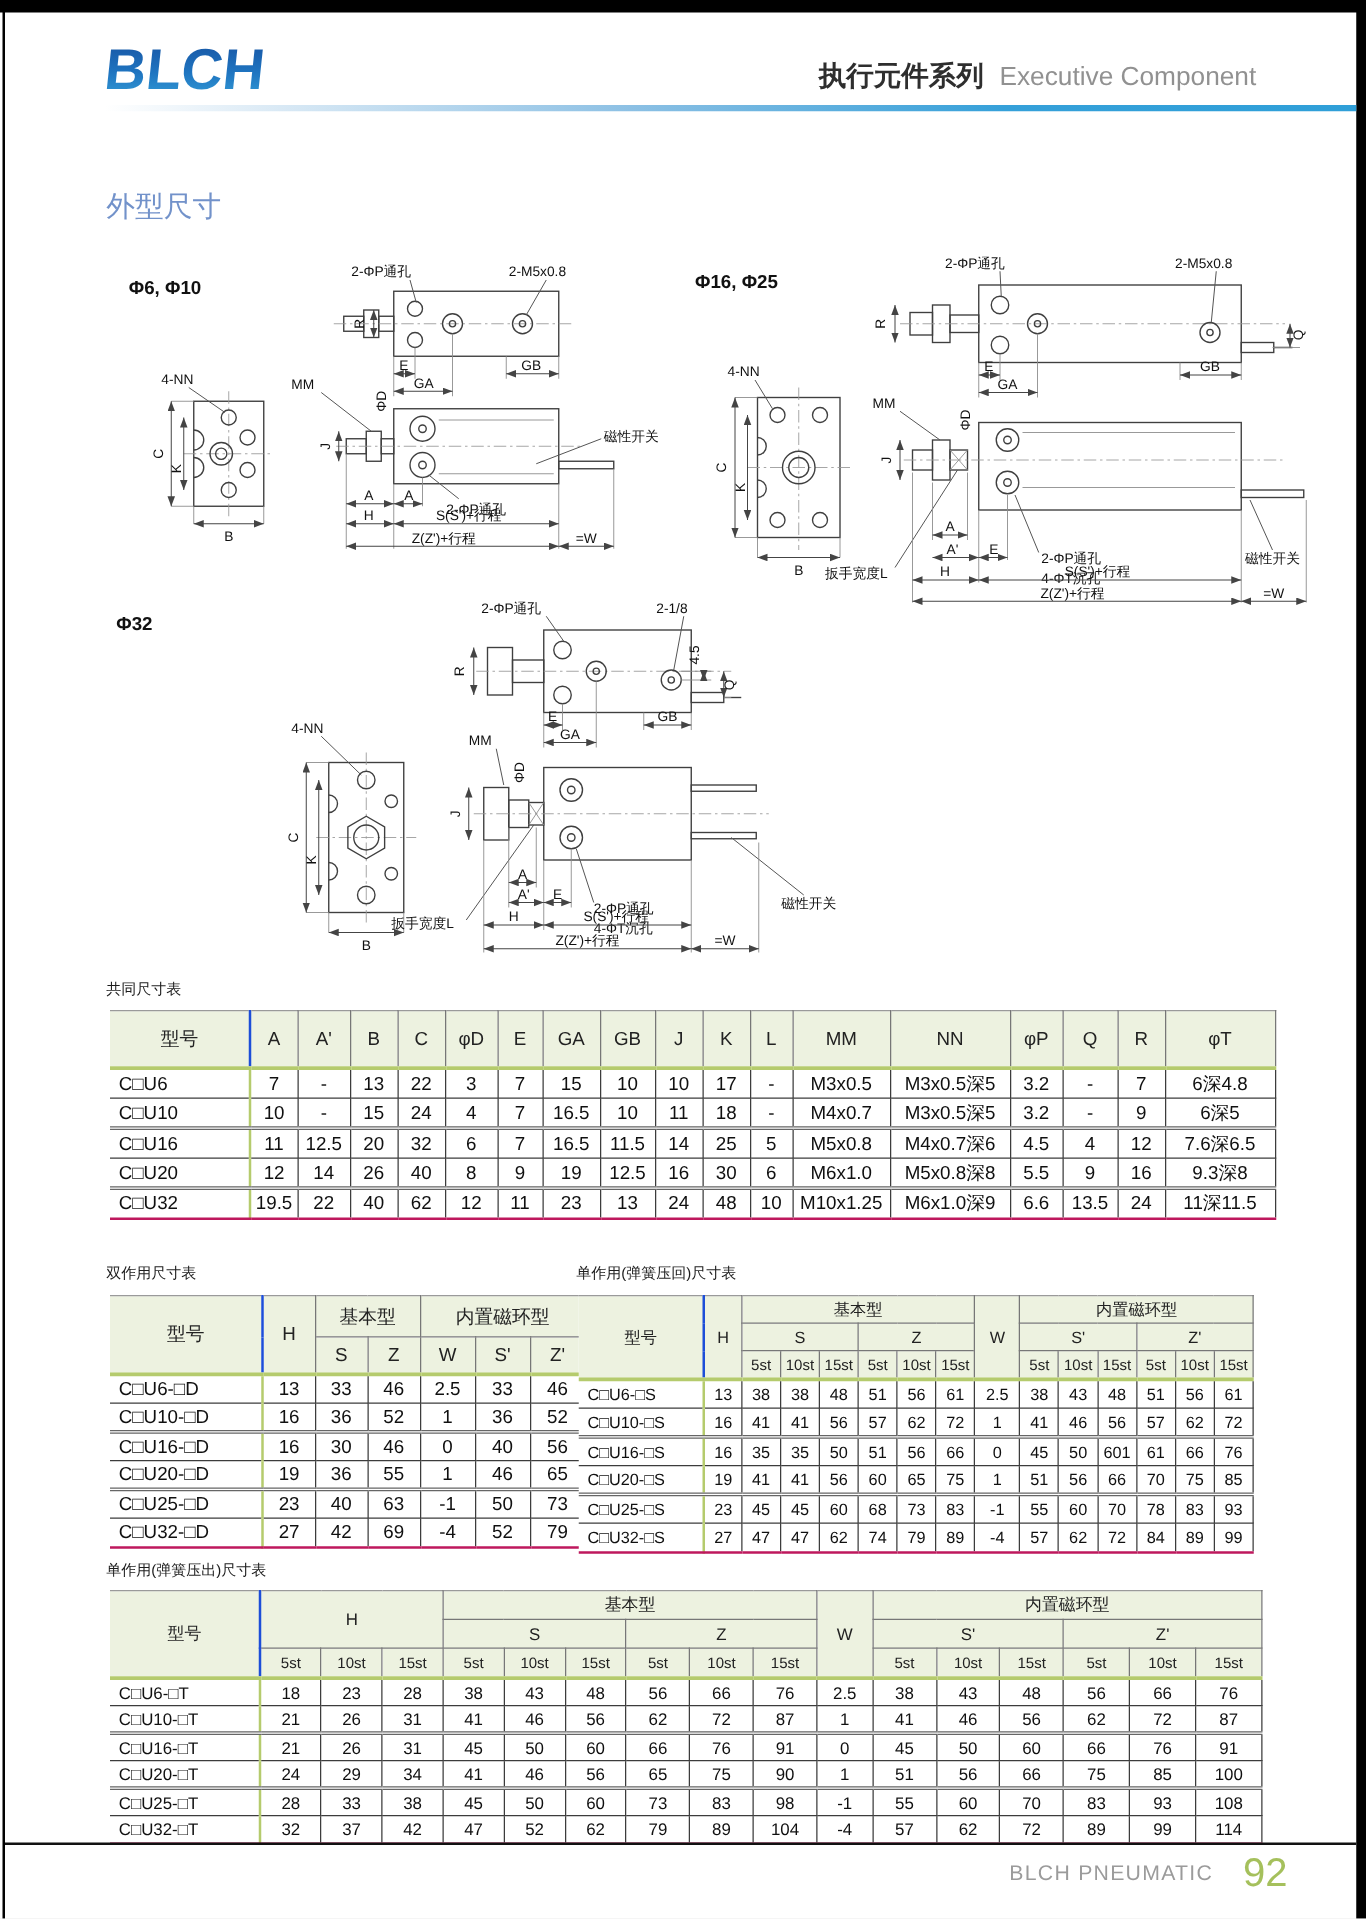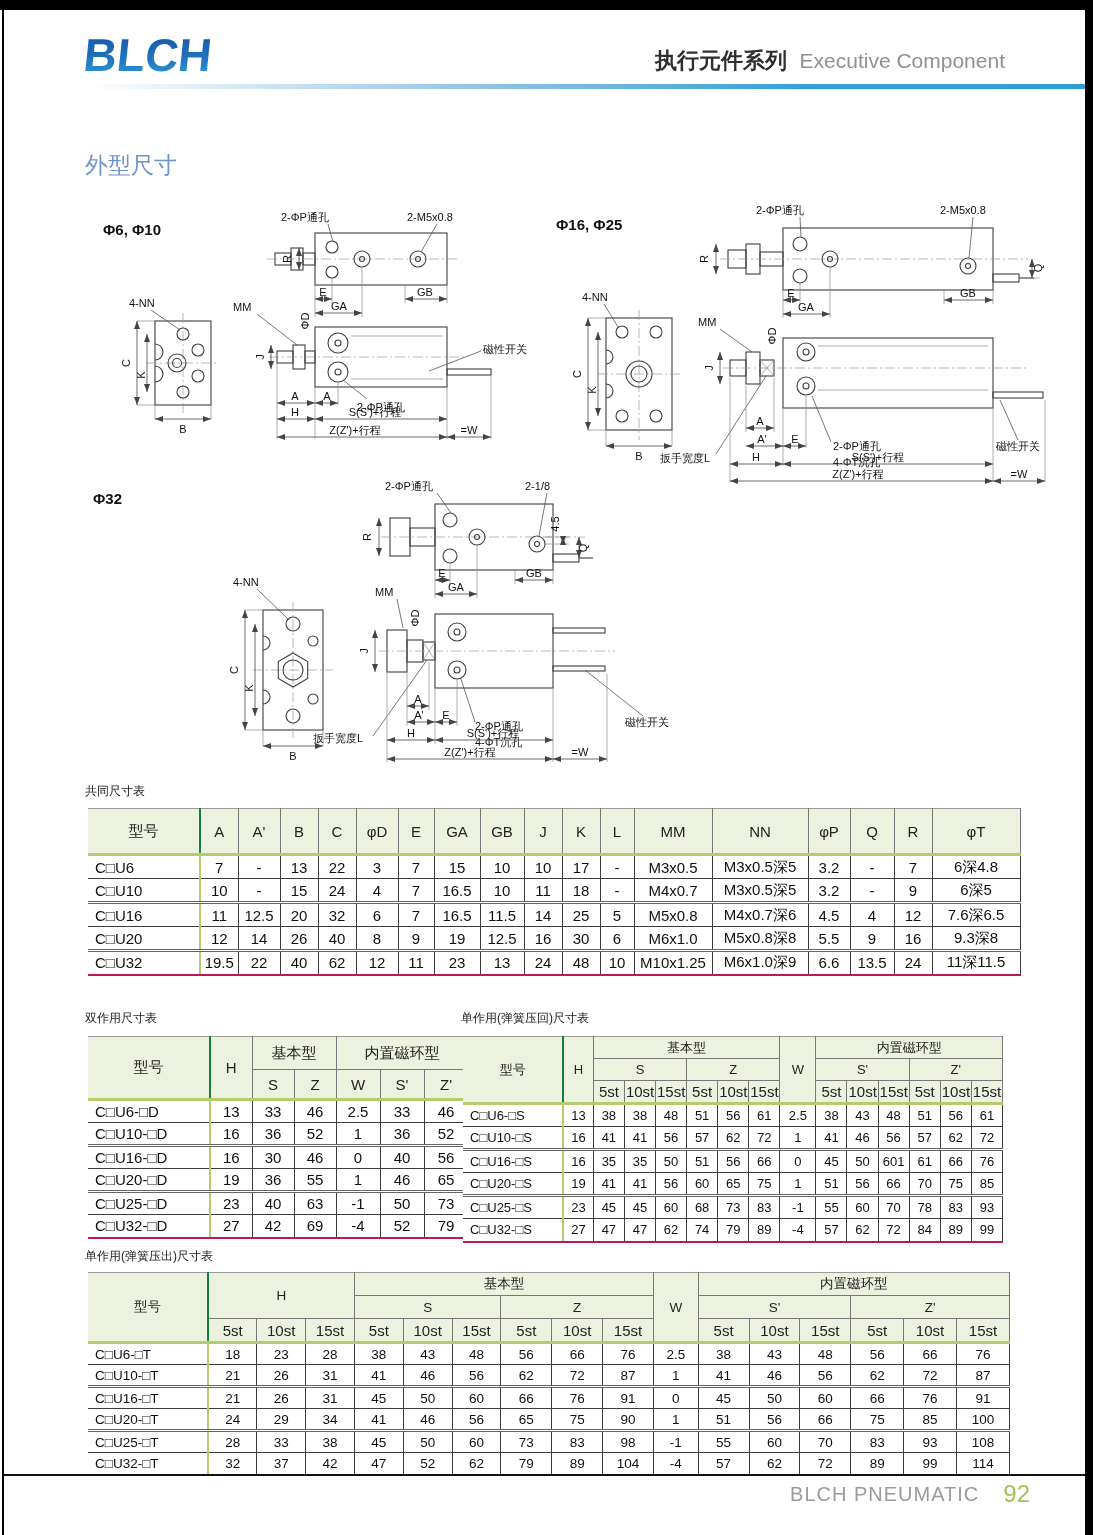--- a/index.html
+++ b/index.html
@@ -35,36 +35,36 @@
   .lb{font-size:11px;fill:#111;font-family:"Liberation Sans","DejaVu Sans",sans-serif;}
   .ttl{font-size:15px;fill:#111;font-weight:bold;}
   
   .sec-title{position:absolute;font-size:12px;color:#1c1c1c;}
   table.dims{position:absolute;border-collapse:collapse;table-layout:fixed;background:#fff;}
   .dims th{background:#edf2e0;font-weight:normal;color:#222;border:1px solid #777;
            border-top:1px solid #9a9a9a;text-align:center;white-space:nowrap;overflow:hidden;}
   .dims td{border:1px solid #3c3c3c;text-align:center;color:#101010;background:#fff;
            white-space:nowrap;overflow:hidden;}
   .dims td.mdl{text-align:left;padding-left:7px;border-left:none;border-right:2px solid #b5cb6d;}
-  .dims th.mdl-h{border-left:none;border-right:2px solid #15803d;}
+  .dims th.mdl-h{border-left:none;border-right:2px solid #1d4ed8;}
   .dims thead tr:last-child th,.dims th.vfull{border-bottom:3px solid #b5cb6d;}
   .dims tr.sep td{border-bottom:3px double #666;}
   .dims tbody tr:last-child td{border-bottom:2px solid #be185d;}
   .t1{font-size:15px;} .t1 thead th{height:42px;} .t1 tbody tr{height:24px;}
   .t2{font-size:15px;} .t2 thead tr:first-child th{height:30px;}
   .t2 thead tr:last-child th{height:26px;} .t2 tbody tr{height:23px;}
   .t3{font-size:13px;} .t3 thead tr th{height:19px;} .t3 tbody tr{height:23px;}
   .t4{font-size:13.5px;} .t4 thead tr th{height:20px;} .t4 tbody tr{height:22px;}
-  .st{font-size:15px;}
+  .st{font-size:12px;}
   
   .footer-line{position:absolute;left:4px;top:1474px;width:1081px;height:2px;background:#111;}
   .footer{position:absolute;top:1480px;left:700px;width:330px;display:flex;
           align-items:center;justify-content:flex-end;gap:24px;}
-  .footer .brand{font-size:20px;color:#9b9b9b;letter-spacing:1px;}
-  .footer .pagenum{font-size:24px;color:#a5c05c;}
+  .footer .brand{font-size:17px;color:#9b9b9b;letter-spacing:1px;}
+  .footer .pagenum{font-size:32px;color:#a5c05c;}
 </style>
 </head>
 <body>
 
 <div class="page">
   <div class="frame-top"></div>
   <div class="frame-left"></div>
   <div class="frame-right"></div>
 
   <div class="logo">BLCH</div>

